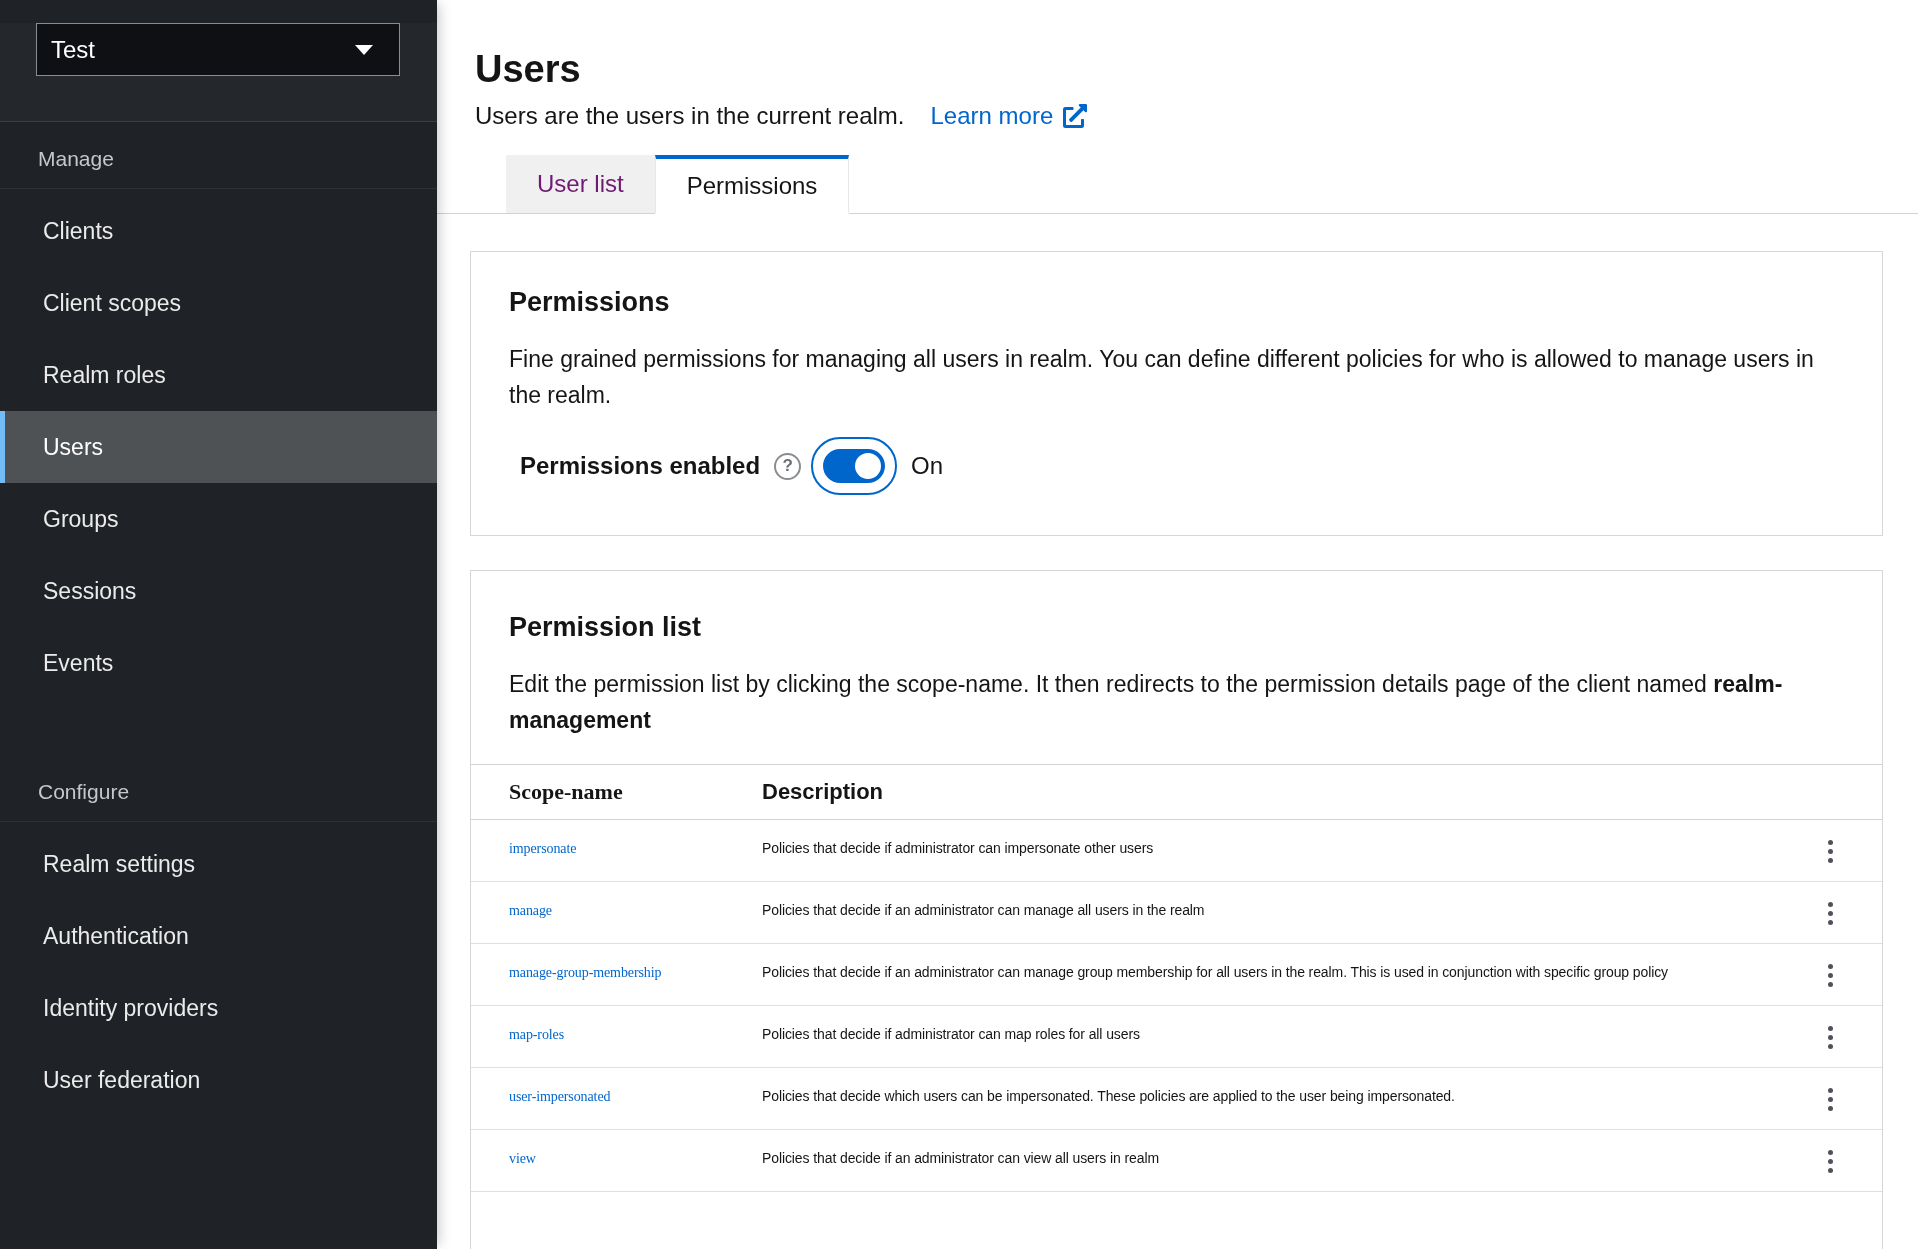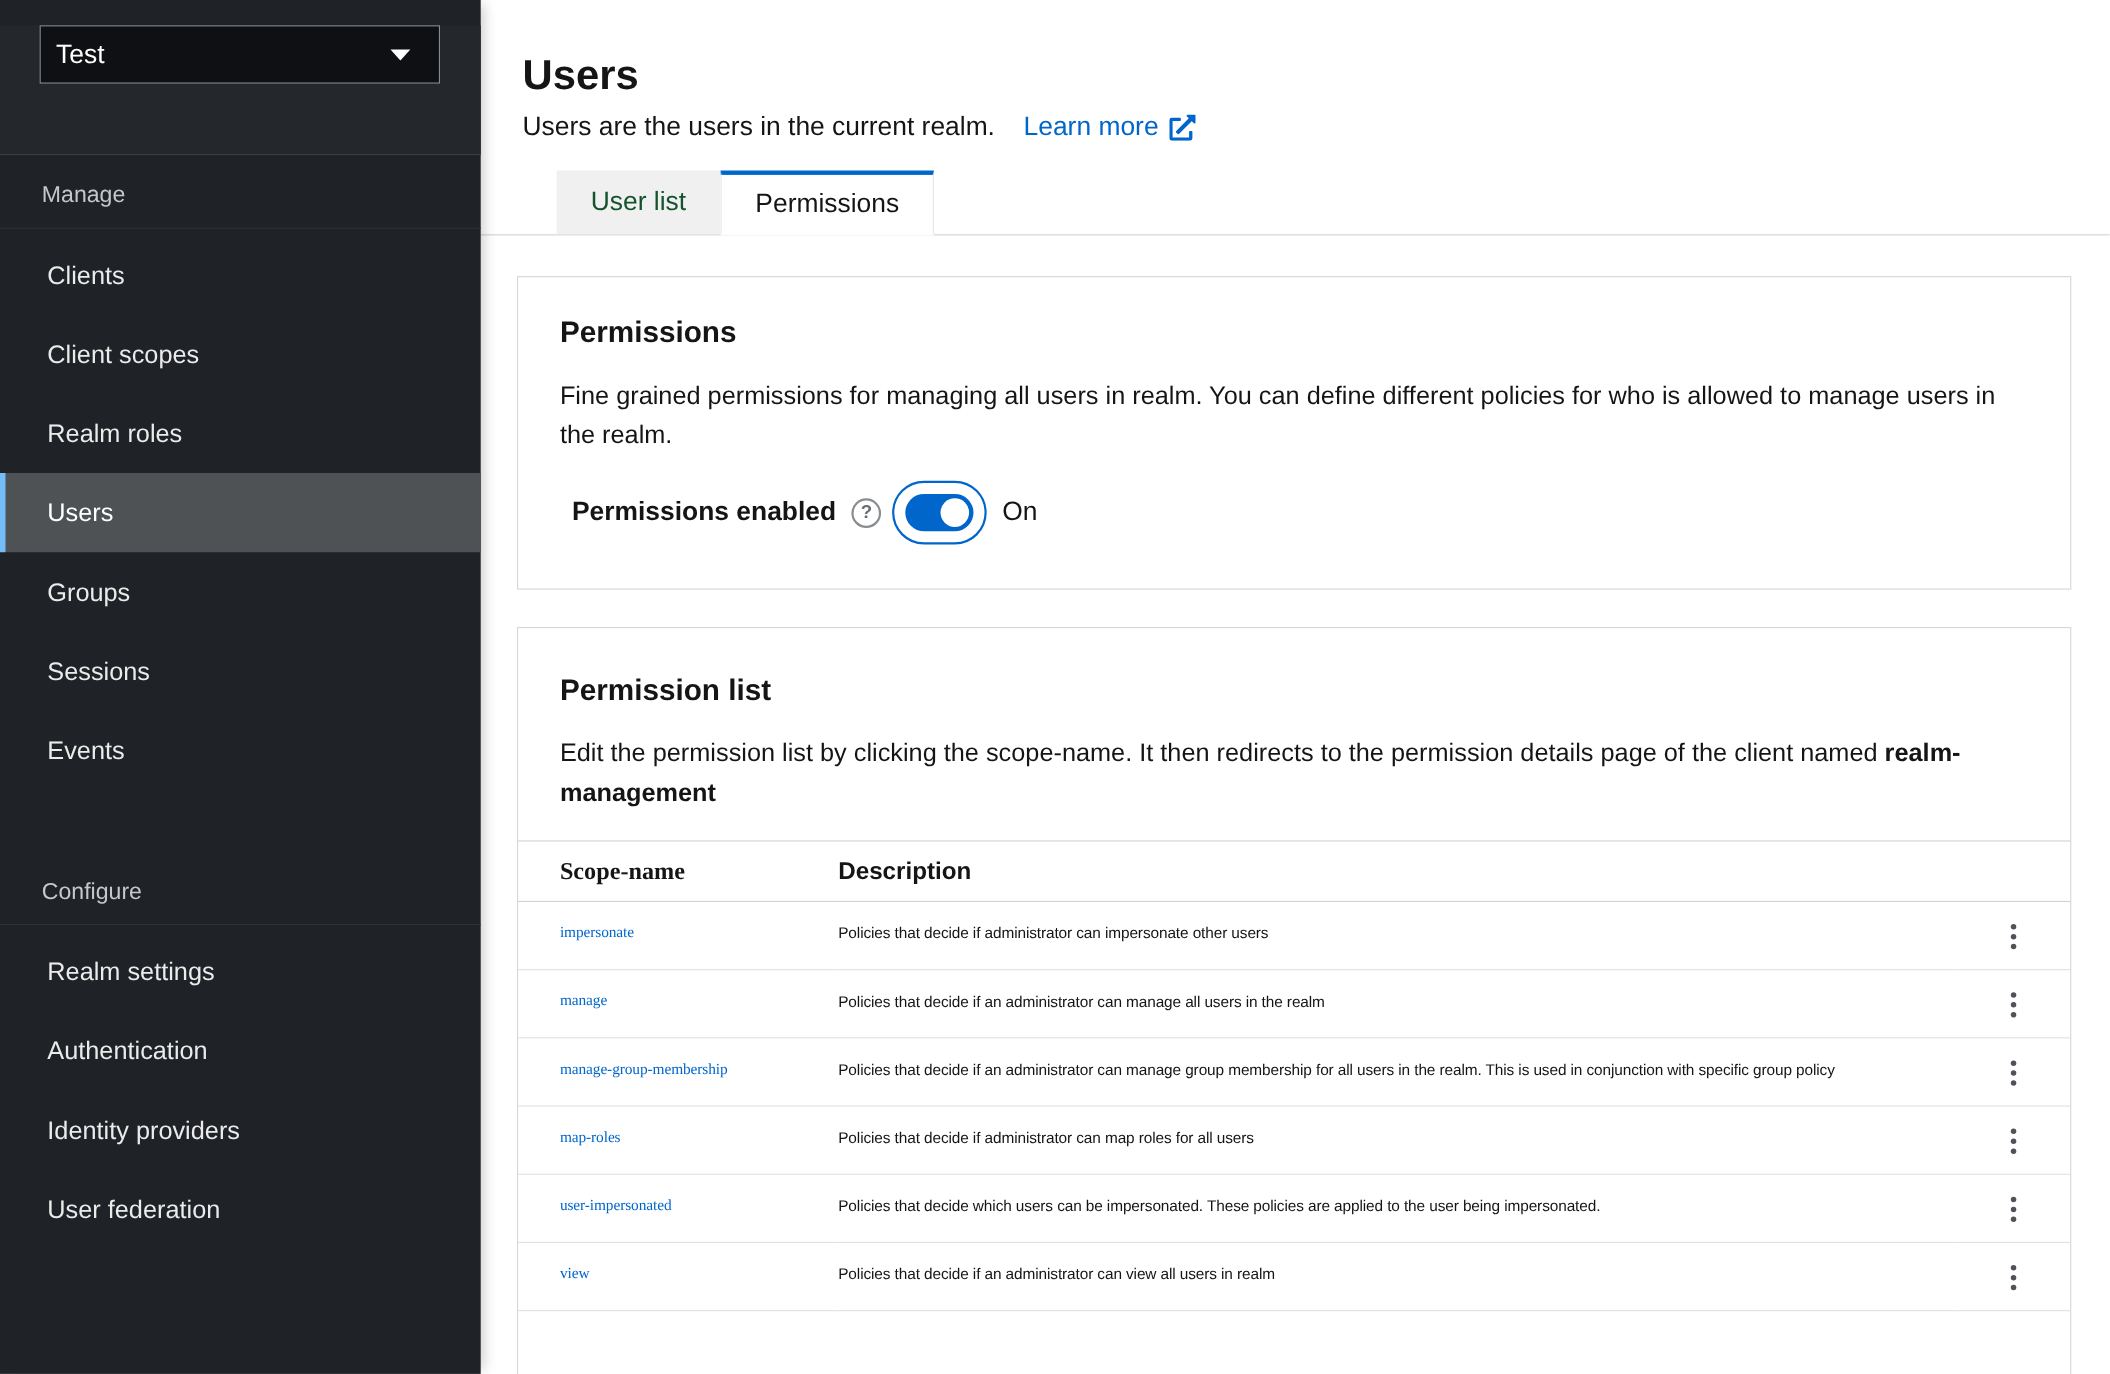--- a/index.html
+++ b/index.html
@@ -13,21 +13,21 @@
 
   
   .sidebar {
     width: 437px; min-width: 437px; height: 1249px;
     background: #1f2226;
     box-shadow: 6px 0 12px -4px rgba(0,0,0,0.22);
     z-index: 5;
   }
   .realm-band {
     background: #24272b;
-    height: 118px;
+    height: 99px;
     border-bottom: 1px solid #3c3f42;
     margin-top: 14px;
   }
   .realm-selector {
     margin: 23px 37px 0 36px;
     width: 364px; height: 53px;
     background: #0e1013;
     border: 1px solid #8a8d90;
     color: #ffffff;
     font-family: "Liberation Sans", sans-serif;
@@ -93,21 +93,21 @@
     align-items: stretch;
   }
   .tab {
     border: none; background: transparent;
     font-family: "Liberation Sans", sans-serif;
     font-size: 24px;
     padding: 0 31px;
     display: flex; align-items: center;
     cursor: pointer;
   }
-  .tab--inactive { background: #f0f0f0; color: #14532d; }
+  .tab--inactive { background: #f0f0f0; color: #701a75; }
   .tab--active {
     background: #ffffff; color: #151515;
     border-top: 4px solid #0066cc;
     border-left: 1px solid #e7e7e7;
     border-right: 1px solid #e7e7e7;
     box-shadow: 0 1px 0 0 #ffffff; 
   }
 
   
   .content { padding: 0 35px 0 33px; }

